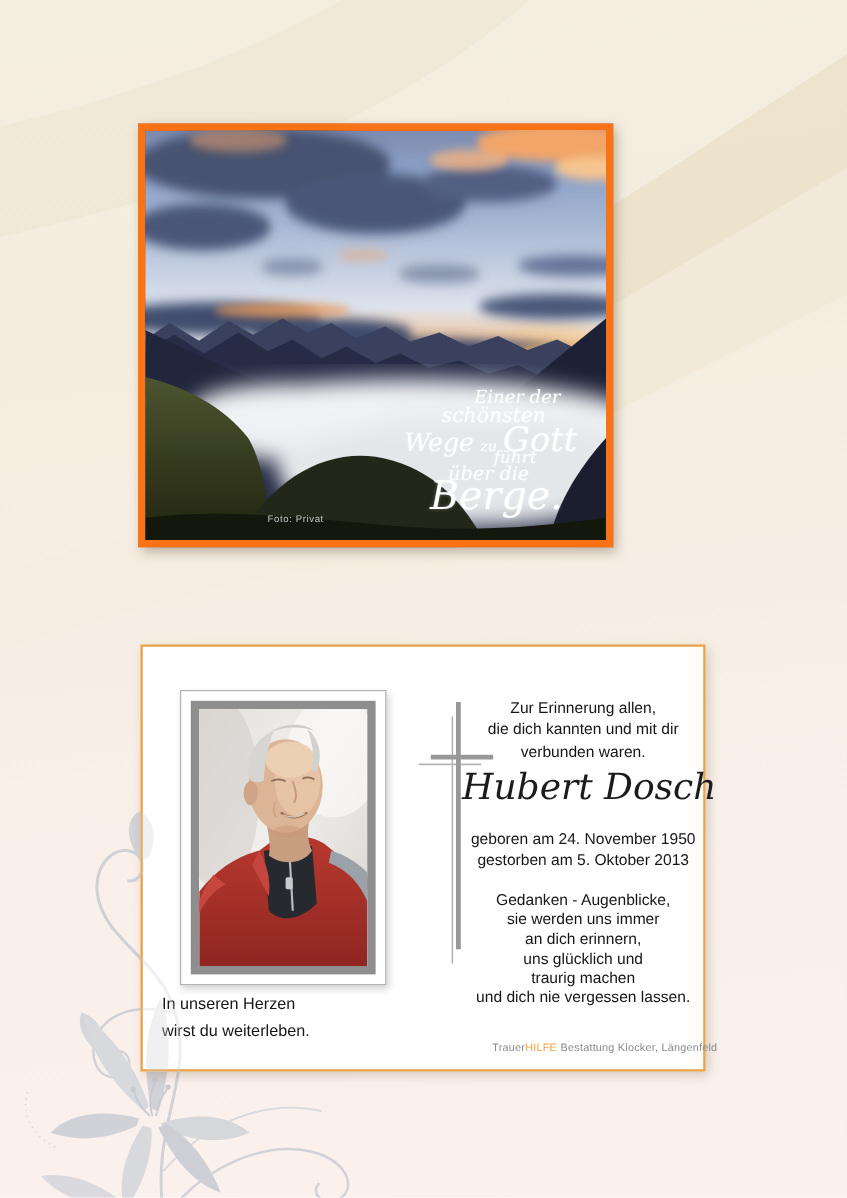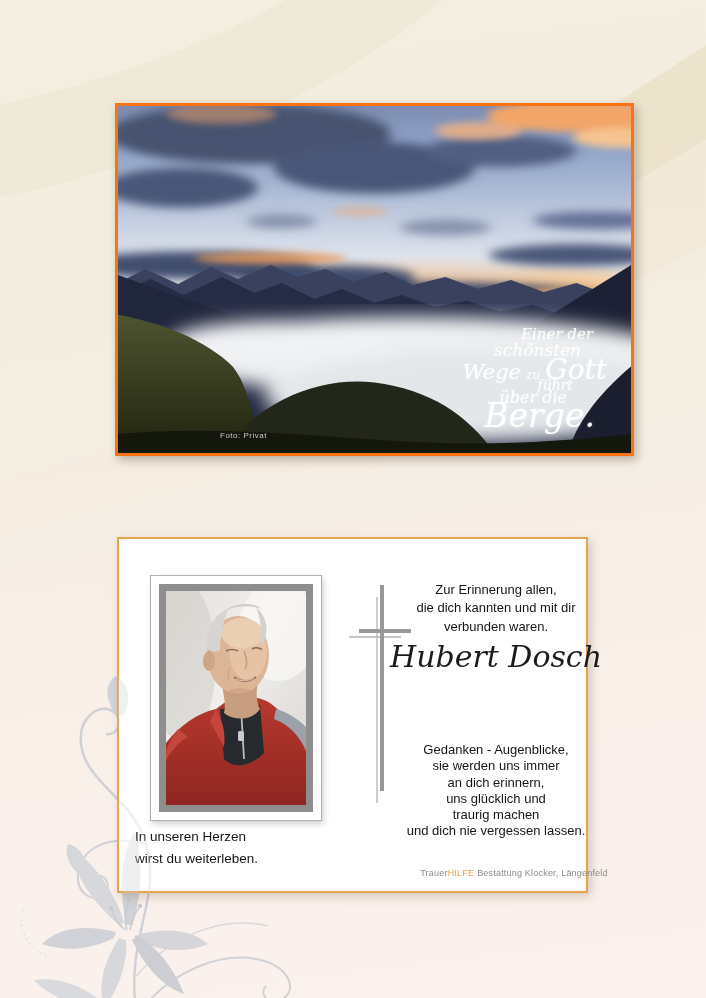--- a/index.html
+++ b/index.html
@@ -10,22 +10,22 @@
     background:linear-gradient(173deg,#f2eee0 0%,#f3eddf 28%,#f6eee4 52%,#faf0ea 72%,#fbf1ed 100%);
     font-family:"Liberation Sans",sans-serif;
   }
   .bg-decor{position:absolute;left:0;top:0;z-index:0;}
   .flourish-bg{position:absolute;left:-14px;top:674px;z-index:1;opacity:.9;}
   .flourish-overlay{position:absolute;left:-14px;top:674px;z-index:3;opacity:.32;
     clip-path:polygon(132px 0,340px 0,340px 219px,132px 219px);}
 
   
   .photo-card{
-    position:absolute;left:115px;top:103px;width:519px;height:353px;
-    box-sizing:border-box;border:3px solid #f97316;background:#c2410c;
+    position:absolute;left:115px;top:103px;width:396px;height:353px;
+    box-sizing:border-box;border:6px solid #f97316;background:#c2410c;
     box-shadow:3px 4px 9px rgba(100,85,60,.4);z-index:2;
   }
   .photo-card svg.scene{display:block;width:100%;height:100%;}
   .photo-quote{
     position:absolute;right:24px;bottom:22px;width:160px;
     text-align:right;color:#fff;
     font-family:"DejaVu Serif",serif;font-style:italic;
     text-shadow:0 0 3px rgba(255,255,255,.35);
     line-height:.95;z-index:2;
   }
@@ -56,21 +56,21 @@
   }
   .portrait-inner{width:100%;height:100%;box-sizing:border-box;border:7px solid #8e8e8e;}
   .portrait-inner svg{display:block;width:100%;height:100%;}
   .portrait-caption{
     position:absolute;left:16px;top:287px;width:202px;
     font-size:13.5px;line-height:1.6;color:#161616;
   }
   .cross{position:absolute;left:228px;top:44px;}
   .right-col{
     position:absolute;left:266px;top:0;width:202px;height:100%;
-    text-align:center;color:#161616;padding-left:20px;
+    text-align:center;color:#161616;
   }
   .memorial-intro{position:absolute;left:0;top:42px;width:100%;font-size:13px;line-height:1.42;}
   .deceased-name{
     position:absolute;left:0;top:100px;width:100%;
     font-family:"DejaVu Serif",serif;font-style:italic;
     font-size:30px;color:#1b1b1b;white-space:nowrap;
   }
   .dates{position:absolute;left:0;top:151px;width:100%;font-size:13px;line-height:1.38;}
   .memorial-verse{position:absolute;left:0;top:203px;width:100%;font-size:13px;line-height:1.25;}
   .memorial-footer{
@@ -277,20 +277,24 @@
     <path d="M12,48 L64,48" stroke="#989898" stroke-width="4"></path>
   </svg>
 
   <div class="right-col">
     <div class="memorial-intro">
       <div>Zur Erinnerung allen,</div>
       <div>die dich kannten und mit dir</div>
       <div>verbunden waren.</div>
     </div>
     <div class="deceased-name">Hubert Dosch</div>
+    <div class="dates">
+      <div>geboren am 24. November 1950</div>
+      <div>gestorben am 5. Oktober 2013</div>
+    </div>
     <div class="memorial-verse">
       <div>Gedanken - Augenblicke,</div>
       <div>sie werden uns immer</div>
       <div>an dich erinnern,</div>
       <div>uns glücklich und</div>
       <div>traurig machen</div>
       <div>und dich nie vergessen lassen.</div>
     </div>
     <div class="memorial-footer">
       <span>Trauer</span><span class="brand-orange">HILFE</span><span class="rest">Bestattung Klocker, Längenfeld</span>

